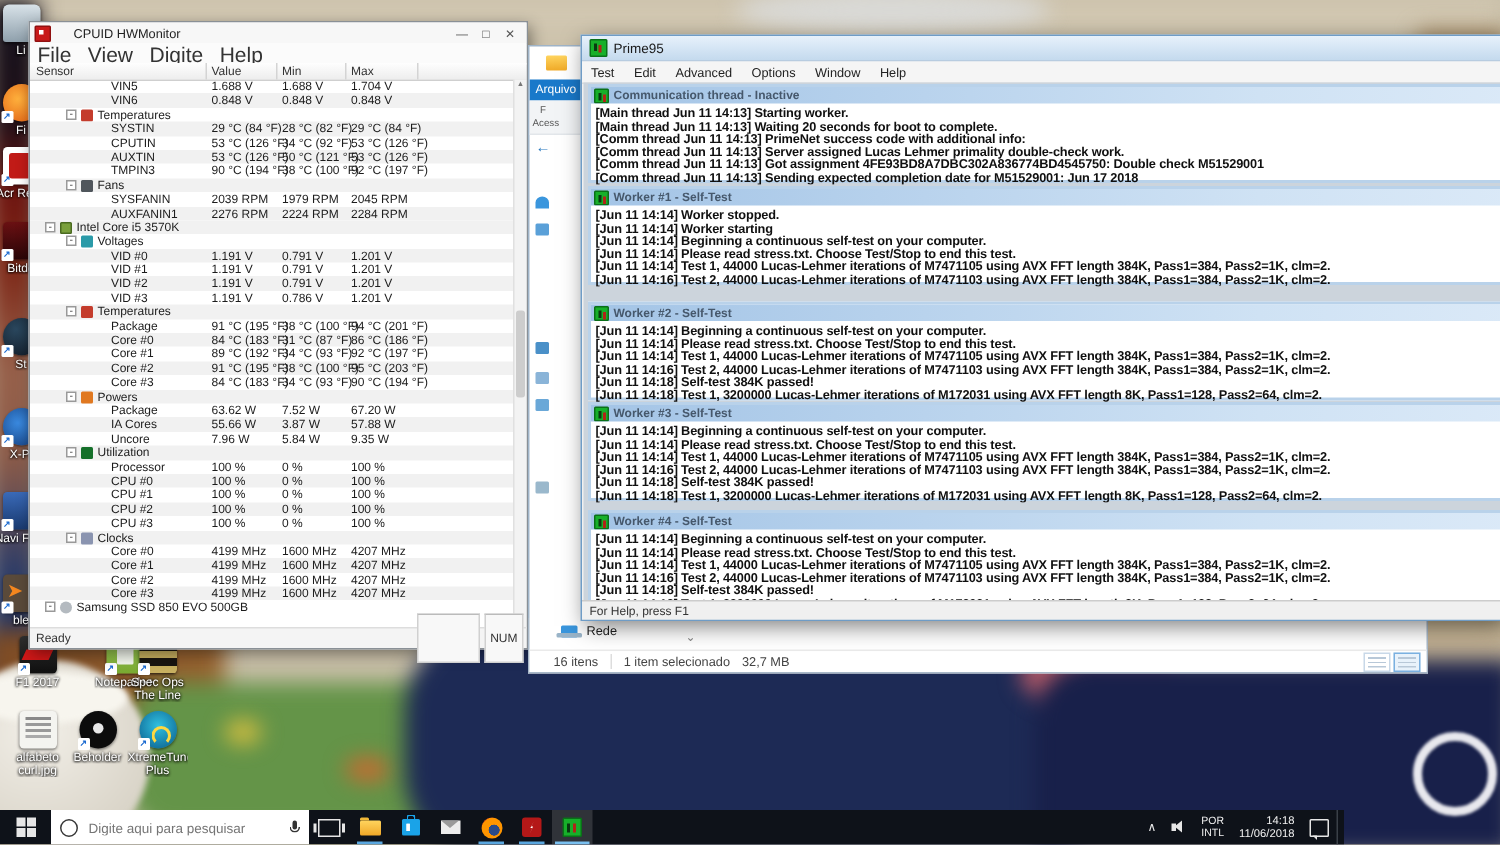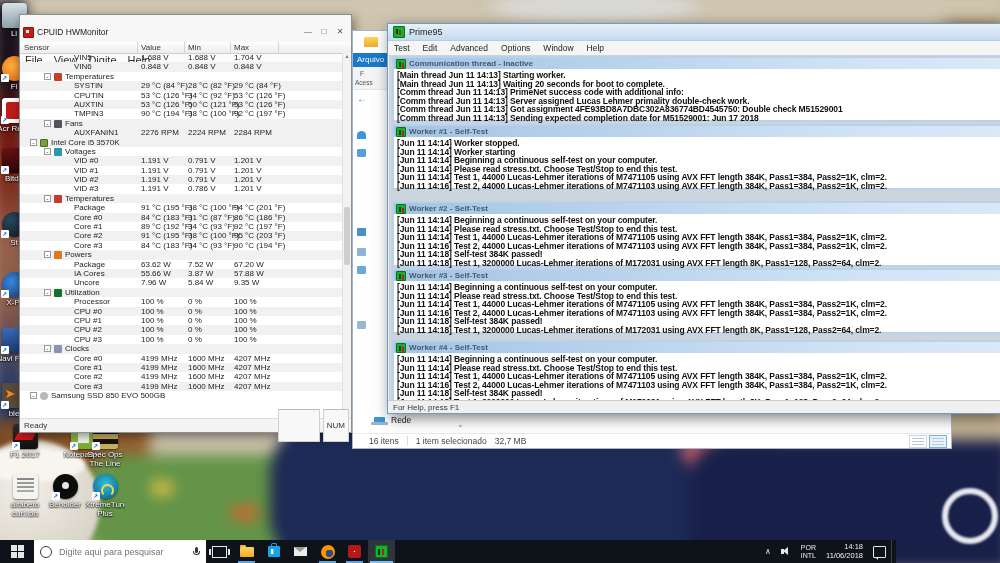--- a/index.html
+++ b/index.html
@@ -55,25 +55,25 @@
   .di-beholder::after{content:"";position:absolute;left:9px;top:8px;width:7px;height:7px;background:#e8e8e8;border-radius:50%}
   .di-xtremetuner{background:radial-gradient(circle at 50% 40%,#30c0e0,#0a5a88)!important;border-radius:50%!important}
   .di-xtremetuner::after{content:"";position:absolute;left:8px;top:10px;width:9px;height:9px;border:2px solid #ffd840;border-radius:50%;border-bottom-color:transparent}
 
   
   .glyph-btn{width:16px;text-align:center;color:#555;font-size:8px;cursor:default}
 
   
   #hwmon{left:19px;top:14px;width:331px;height:417px;background:#fff;border:1px solid #8a9096;
          box-shadow:2px 3px 10px rgba(0,0,0,.45);z-index:10;font-size:8px;color:#1c1c1c}
-  .hw-titlebar{height:14px;display:flex;align-items:flex-start;gap:3px;padding:12px 3px;background:#f7f7f7;font-size:8.5px;color:#222}
+  .hw-titlebar{height:14px;display:flex;align-items:center;gap:15px;padding:0 3px;background:#f7f7f7;font-size:8.5px;color:#222}
   .hw-appico{width:9px;height:9px;background:#c81a1a;border:1px solid #901010;border-radius:1px;position:relative}
   .hw-appico::after{content:"";position:absolute;left:2px;top:2px;width:3px;height:3px;background:#fff}
   .hw-controls{margin-left:auto;display:flex}
-  .hw-menubar{height:13px;display:flex;gap:11px;align-items:center;padding-left:5px;font-size:11px;color:#333;border-bottom:1px solid #e4e4e4;background:#fbfbfb}
+  .hw-menubar{height:13px;display:flex;gap:11px;align-items:center;padding-left:5px;font-size:14px;color:#333;border-bottom:1px solid #e4e4e4;background:#fbfbfb}
   .hw-header{position:absolute;left:0;right:0;top:27px;height:11px;background:linear-gradient(#fefefe,#ededed);
              border-bottom:1px solid #cfcfcf;font-size:8px;color:#333}
   .hw-header span{position:absolute;top:1px}
   .hw-header .sep{position:absolute;top:0;bottom:0;width:1px;background:#d4d4d4}
   #hw-rows{position:absolute;left:0;top:38px;right:8px;bottom:13px;overflow:hidden}
   .hw-row{position:relative;height:9.4px;line-height:9.5px;white-space:nowrap}
   .hw-row.alt{background:#f1f1f1}
   .hw-expand{position:absolute;top:1px;width:7px;height:7px;border:1px solid #999;background:#fff;
              font-size:7px;line-height:6px;text-align:center;color:#444;box-sizing:border-box}
   .hw-expand.d{left:10px}.hw-expand.g{left:24px}
@@ -348,20 +348,26 @@
         <span class="hw-lab i">TMPIN3</span>
         <span class="hw-val c0">90 °C (194 °F)</span>
         <span class="hw-val c1">38 °C (100 °F)</span>
         <span class="hw-val c2">92 °C (197 °F)</span>
       </div>
       <div class="hw-row alt">
         <span class="hw-expand g">-</span>
         <span class="hw-ico g fan-icon"></span>
         <span class="hw-lab g">Fans</span>
       </div>
+      <div class="hw-row">
+        <span class="hw-lab i">SYSFANIN</span>
+        <span class="hw-val c0">2039 RPM</span>
+        <span class="hw-val c1">1979 RPM</span>
+        <span class="hw-val c2">2045 RPM</span>
+      </div>
       <div class="hw-row alt">
         <span class="hw-lab i">AUXFANIN1</span>
         <span class="hw-val c0">2276 RPM</span>
         <span class="hw-val c1">2224 RPM</span>
         <span class="hw-val c2">2284 RPM</span>
       </div>
       <div class="hw-row alt">
         <span class="hw-expand d">-</span>
         <span class="hw-ico d cpu-icon"></span>
         <span class="hw-lab d">Intel Core i5 3570K</span>

